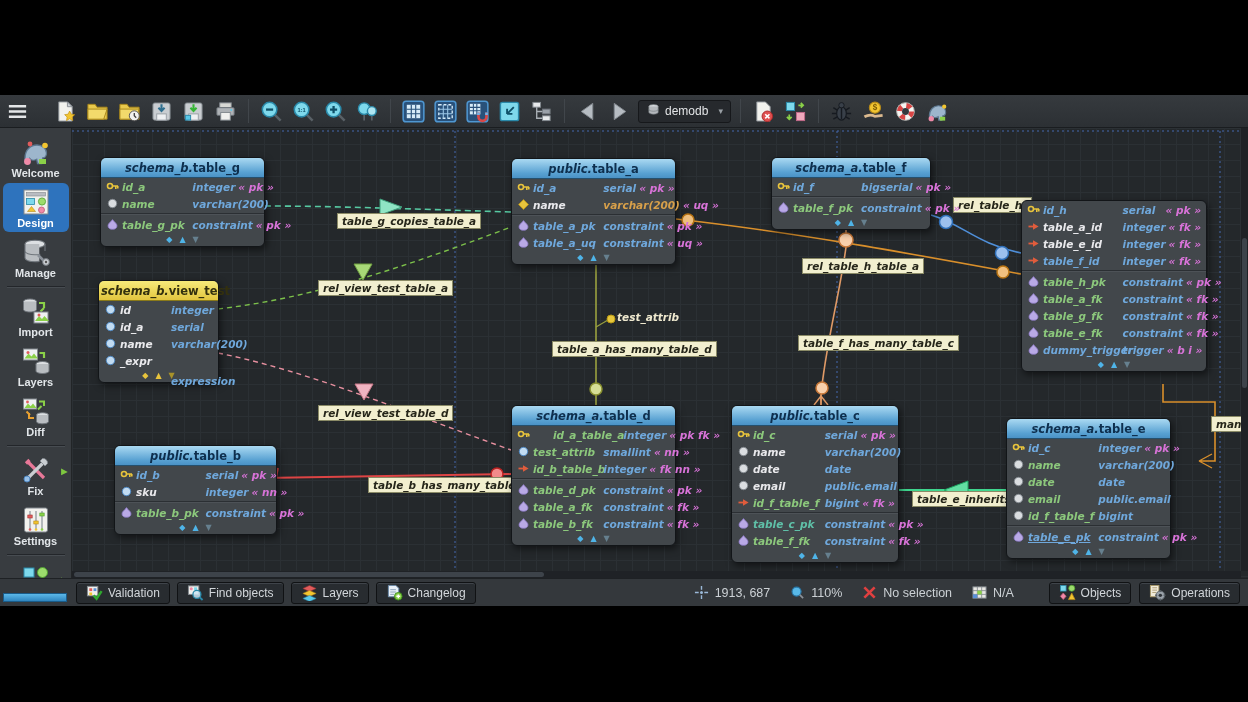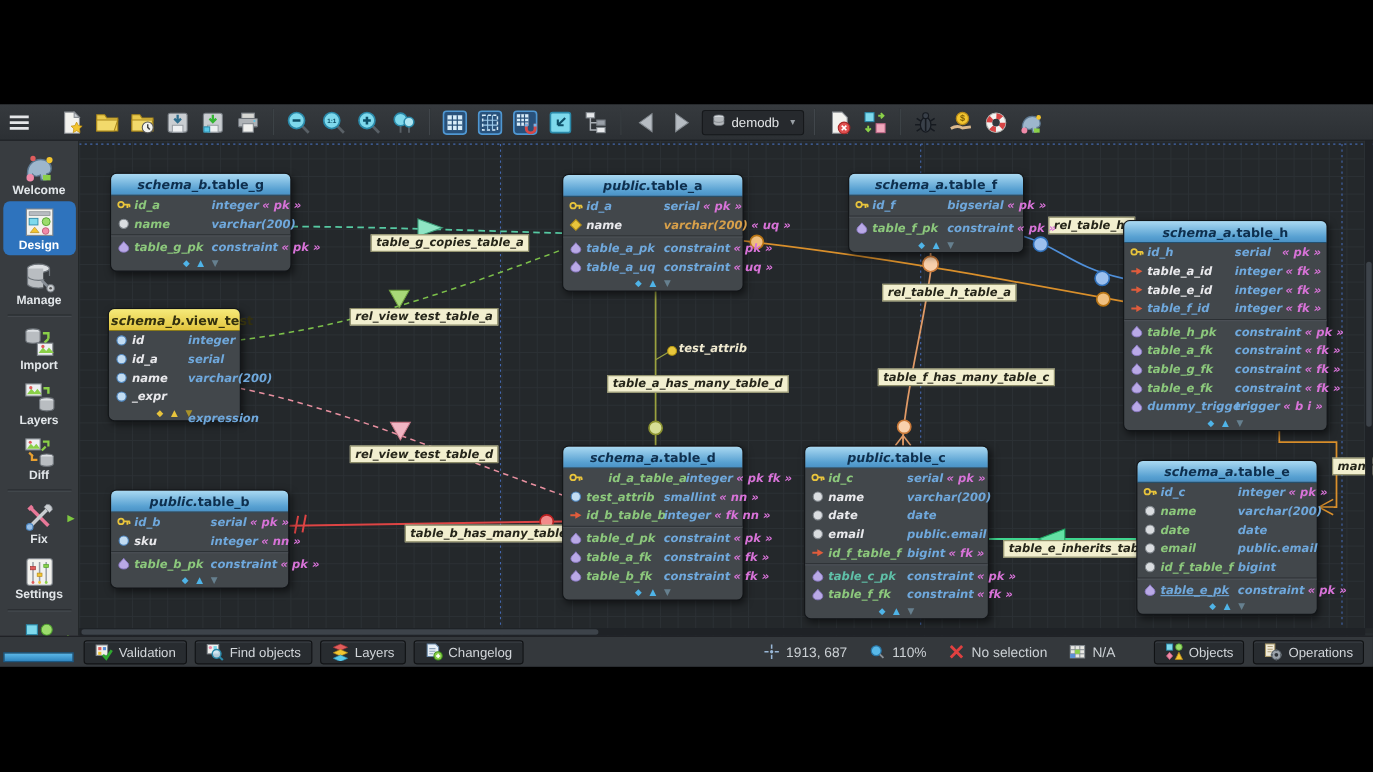--- a/index.html
+++ b/index.html
@@ -565,21 +565,21 @@
             <span class="tw-colname" style="color: rgb(233, 233, 236);">_expr</span>
             <span class="tw-type" style="color: rgb(111, 168, 220); margin-top: 40px;">expression</span>
             <span class="tw-tag"></span>
           </div>
           <div class="tw-footer">
             <span style="color: rgb(232, 196, 60);">◆</span>
             <span style="color: rgb(232, 196, 60);">▲</span>
             <span style="color: rgb(168, 146, 42);">▼</span>
           </div>
         </div>
-        <div class="table-widget" style="left: 28px; top: 317px; width: 163px;">
+        <div class="table-widget" style="left: 42px; top: 317px; width: 163px;">
           <div class="tw-header"><span class="tw-schema">public.</span><span class="tw-name">table_b</span></div>
           <div class="tw-row">
             <span class="tw-icon">
               <svg viewBox="0 0 13 13">
                 <circle cx="4" cy="6" r="2.5" fill="none" stroke="#e8c43c" stroke-width="1.6"></circle>
                 <path d="M6.5 6H12M9.8 6v3M11.8 6v2.4" stroke="#e8c43c" stroke-width="1.6" fill="none"></path>
               </svg>
             </span>
             <span class="tw-colname" style="color: rgb(111, 168, 220);">id_b</span>
             <span class="tw-type" style="color: rgb(111, 168, 220);">serial</span>
@@ -838,21 +838,20 @@
             <span class="tw-type" style="color: rgb(111, 168, 220);">constraint</span>
             <span class="tw-tag">« pk »</span>
           </div>
           <div class="tw-footer">
             <span style="color: rgb(79, 180, 232);">◆</span>
             <span style="color: rgb(79, 180, 232);">▲</span>
             <span style="color: rgb(102, 128, 143);">▼</span>
           </div>
         </div>
         <div class="table-widget" style="left: 949px; top: 72px; width: 186px;">
-          <div class="tw-header"><span class="tw-schema">schema_a.</span><span class="tw-name">table_h</span></div>
           <div class="tw-row">
             <span class="tw-icon">
               <svg viewBox="0 0 13 13">
                 <circle cx="4" cy="6" r="2.5" fill="none" stroke="#e8c43c" stroke-width="1.6"></circle>
                 <path d="M6.5 6H12M9.8 6v3M11.8 6v2.4" stroke="#e8c43c" stroke-width="1.6" fill="none"></path>
               </svg>
             </span>
             <span class="tw-colname" style="color: rgb(111, 168, 220);">id_h</span>
             <span class="tw-type" style="color: rgb(111, 168, 220);">serial</span>
             <span class="tw-tag">« pk »</span>
@@ -940,21 +939,21 @@
             <span class="tw-colname" style="color: rgb(111, 168, 220);">dummy_trigger</span>
             <span class="tw-type" style="color: rgb(111, 168, 220);">trigger</span>
             <span class="tw-tag">« b i »</span>
           </div>
           <div class="tw-footer">
             <span style="color: rgb(79, 180, 232);">◆</span>
             <span style="color: rgb(79, 180, 232);">▲</span>
             <span style="color: rgb(102, 128, 143);">▼</span>
           </div>
         </div>
-        <div class="table-widget" style="left: 961px; top: 290px; width: 165px;">
+        <div class="table-widget" style="left: 934px; top: 290px; width: 165px;">
           <div class="tw-header"><span class="tw-schema">schema_a.</span><span class="tw-name">table_e</span></div>
           <div class="tw-row">
             <span class="tw-icon">
               <svg viewBox="0 0 13 13">
                 <circle cx="4" cy="6" r="2.5" fill="none" stroke="#e8c43c" stroke-width="1.6"></circle>
                 <path d="M6.5 6H12M9.8 6v3M11.8 6v2.4" stroke="#e8c43c" stroke-width="1.6" fill="none"></path>
               </svg>
             </span>
             <span class="tw-colname" style="color: rgb(111, 168, 220);">id_c</span>
             <span class="tw-type" style="color: rgb(111, 168, 220);">integer</span>

